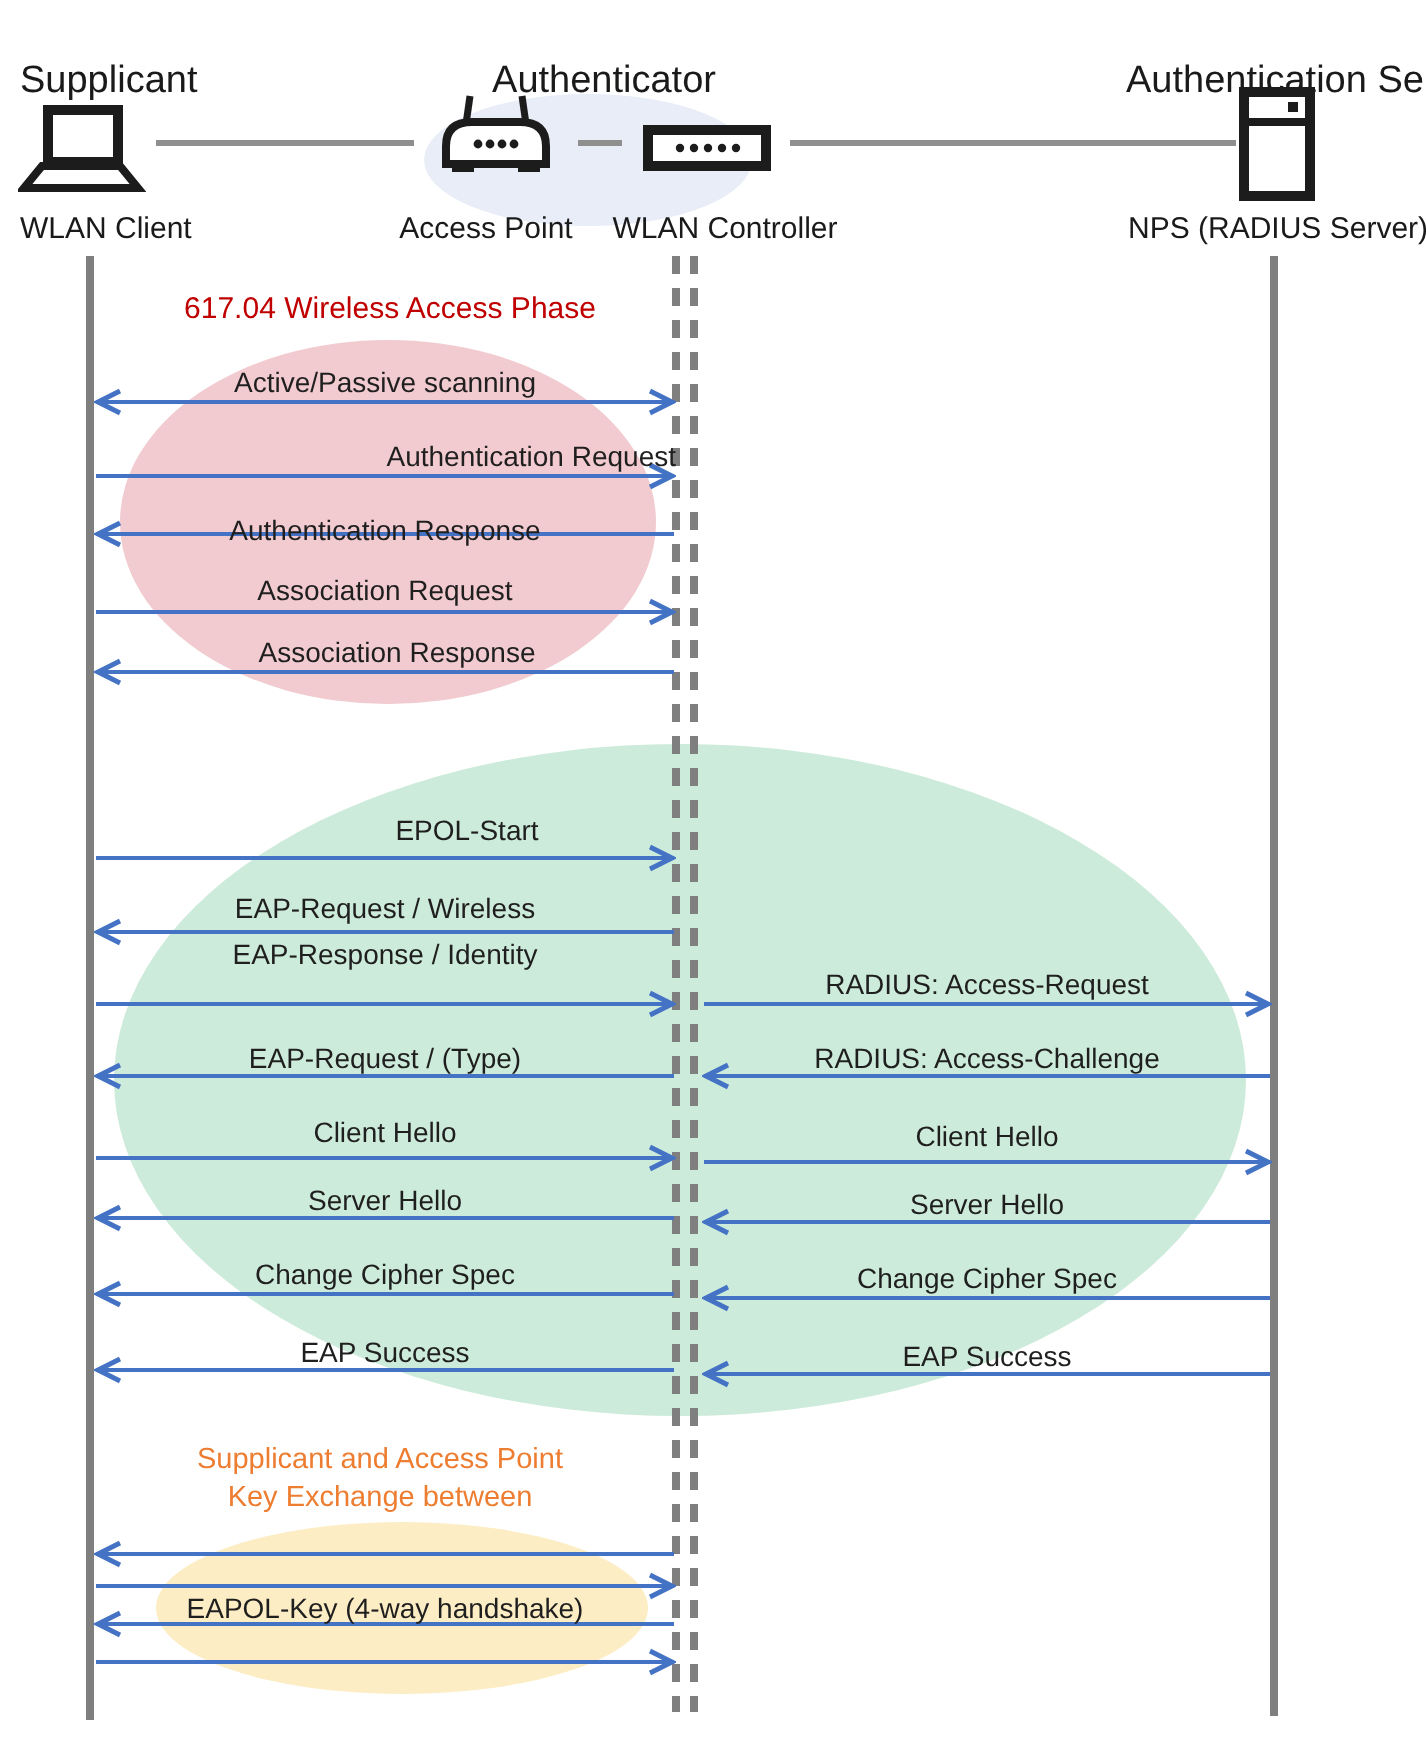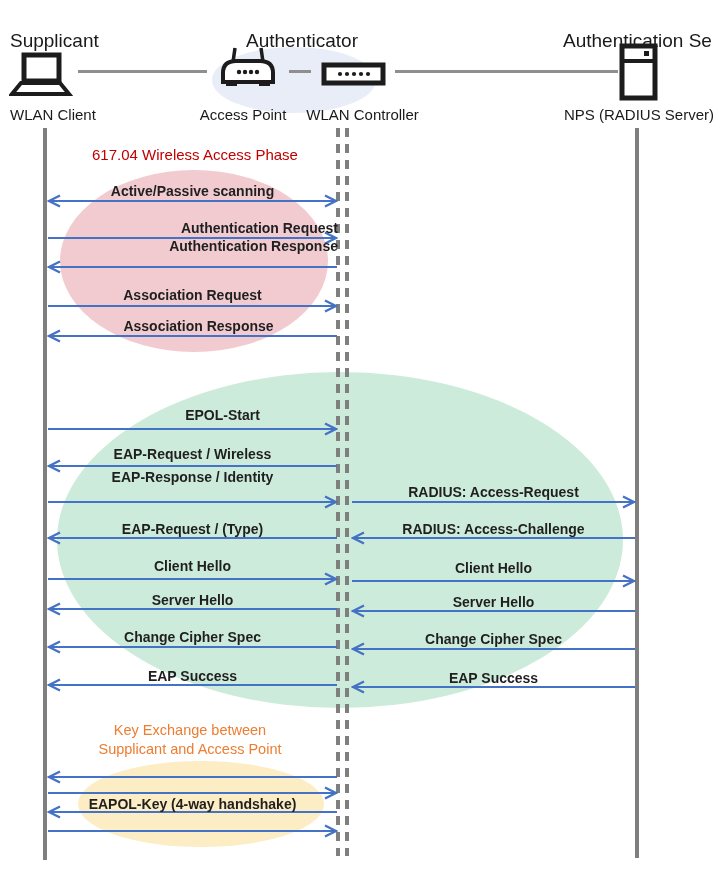--- a/index.html
+++ b/index.html
@@ -25,21 +25,21 @@
   
   .connector{position:absolute; top:70px; height:3px; background:#8f8f8f; z-index:2;}
   
   .phase-title{position:absolute; font-size:15px; text-align:center; z-index:4; white-space:nowrap;}
   #phase1-title{left:45px; width:300px; top:146px; color:#C00000;}
   #phase2-title{left:50px; width:300px; top:376px; color:#00B050;}
   #phase3-title{left:40px; width:300px; top:721px; color:#ED7D31; line-height:19px; font-size:14.5px;}
   
   .msg-label{
     position:absolute; font-size:14px; color:#1f1f1f; text-align:center;
-    height:18px; line-height:18px; z-index:5; white-space:nowrap;font-weight:bold;
+    height:18px; line-height:18px; z-index:5; white-space:nowrap;
   }
   .msg-arrow{position:absolute; z-index:4; display:block;}
   .icon{position:absolute; z-index:3;}
 </style>
 </head>
 <body>
 
 <div id="stage">
 
   <div class="ellipse" id="authenticator-ellipse"></div>
@@ -92,52 +92,52 @@
   <div class="actor-device" style="left:305px; width:115px;">WLAN Controller</div>
   <div class="actor-device" style="left:564px; width:140px;">NPS (RADIUS Server)</div>
 
   <div class="lifeline" style="left:43px;"></div>
   <div class="lifeline-dashed" style="left:336px;"></div>
   <div class="lifeline-dashed" style="left:345px;"></div>
   <div class="lifeline" style="left:635px; height:730px;"></div>
 
   <div class="phase-title" id="phase1-title">617.04 Wireless Access Phase</div>
   <div class="phase-title" id="phase3-title">
+    <div>Supplicant and Access Point</div>
     <div>Key Exchange between</div>
-    <div>Supplicant and Access Point</div>
   </div>
 
   <div id="messages">
       <div class="msg-label" style="left: 47px; width: 291px; top: 182px;">Active/Passive scanning</div>
       <svg class="msg-arrow" width="291" height="14" style="left: 47px; top: 194px;">
         <line x1="1" x2="290" y1="7" y2="7" stroke="#4472C4" stroke-width="2"></line>
         <polyline points="13,1.5 2,7 13,12.5" fill="none" stroke="#4472C4" stroke-width="2.4"></polyline>
         <polyline points="278,1.5 289,7 278,12.5" fill="none" stroke="#4472C4" stroke-width="2.4"></polyline>
       </svg>
       <div class="msg-label" style="left: 47px; width: 291px; top: 219px; text-align: right;">Authentication Request</div>
       <svg class="msg-arrow" width="291" height="14" style="left: 47px; top: 231px;">
         <line x1="1" x2="290" y1="7" y2="7" stroke="#4472C4" stroke-width="2"></line>
         <polyline points="278,1.5 289,7 278,12.5" fill="none" stroke="#4472C4" stroke-width="2.4"></polyline>
       </svg>
-      <div class="msg-label" style="left: 47px; width: 291px; top: 237px; text-align: right;">Authentication Response</div>
+      <div class="msg-label" style="left: 47px; width: 291px; top: 256px;">Authentication Response</div>
       <svg class="msg-arrow" width="291" height="14" style="left: 47px; top: 260px;">
         <line x1="1" x2="290" y1="7" y2="7" stroke="#4472C4" stroke-width="2"></line>
         <polyline points="13,1.5 2,7 13,12.5" fill="none" stroke="#4472C4" stroke-width="2.4"></polyline>
       </svg>
       <div class="msg-label" style="left: 47px; width: 291px; top: 286px;">Association Request</div>
       <svg class="msg-arrow" width="291" height="14" style="left: 47px; top: 299px;">
         <line x1="1" x2="290" y1="7" y2="7" stroke="#4472C4" stroke-width="2"></line>
         <polyline points="278,1.5 289,7 278,12.5" fill="none" stroke="#4472C4" stroke-width="2.4"></polyline>
       </svg>
       <div class="msg-label" style="left: 39px; width: 291px; top: 317px; padding-left: 14px;">Association Response</div>
       <svg class="msg-arrow" width="291" height="14" style="left: 47px; top: 329px;">
         <line x1="1" x2="290" y1="7" y2="7" stroke="#4472C4" stroke-width="2"></line>
         <polyline points="13,1.5 2,7 13,12.5" fill="none" stroke="#4472C4" stroke-width="2.4"></polyline>
       </svg>
-      <div class="msg-label" style="left: 47px; width: 291px; top: 406px; padding-left: 30px;">EPOL-Start</div>
+      <div class="msg-label" style="left: 58px; width: 291px; top: 406px; padding-left: 30px;">EPOL-Start</div>
       <svg class="msg-arrow" width="291" height="14" style="left: 47px; top: 422px;">
         <line x1="1" x2="290" y1="7" y2="7" stroke="#4472C4" stroke-width="2"></line>
         <polyline points="278,1.5 289,7 278,12.5" fill="none" stroke="#4472C4" stroke-width="2.4"></polyline>
       </svg>
       <div class="msg-label" style="left: 47px; width: 291px; top: 445px;">EAP-Request / Wireless</div>
       <svg class="msg-arrow" width="291" height="14" style="left: 47px; top: 459px;">
         <line x1="1" x2="290" y1="7" y2="7" stroke="#4472C4" stroke-width="2"></line>
         <polyline points="13,1.5 2,7 13,12.5" fill="none" stroke="#4472C4" stroke-width="2.4"></polyline>
       </svg>
       <div class="msg-label" style="left: 47px; width: 291px; top: 468px;">EAP-Response / Identity</div>

